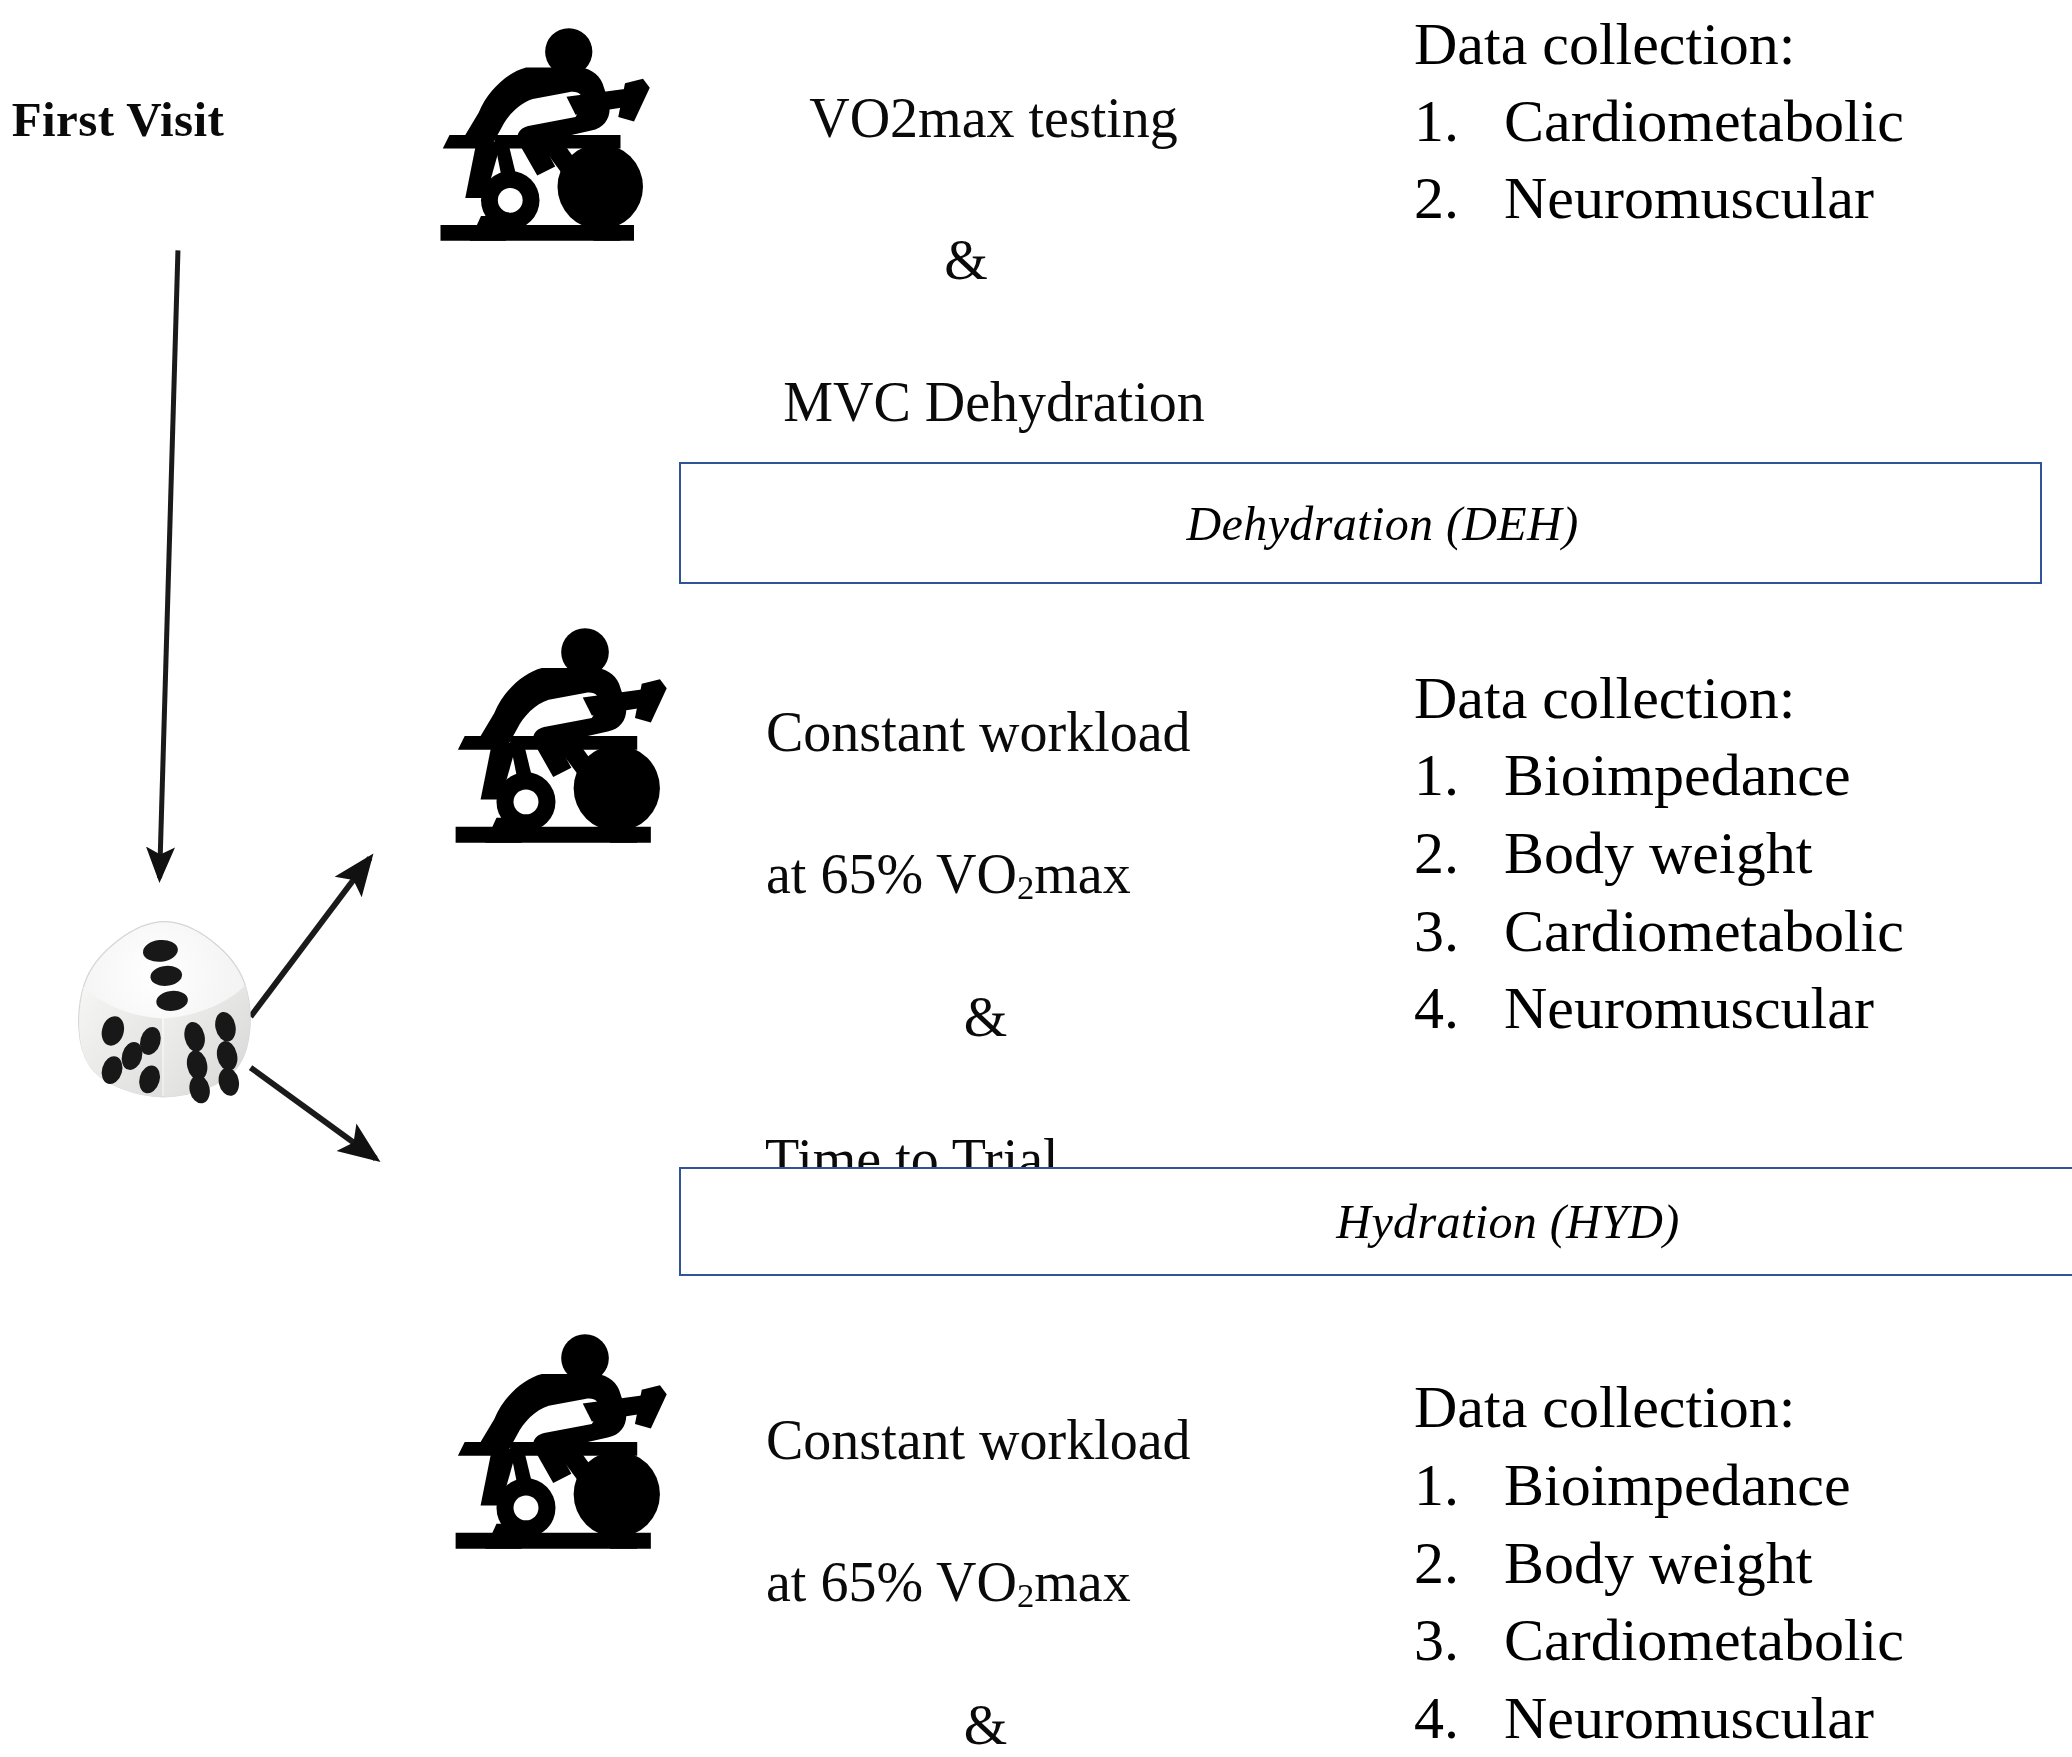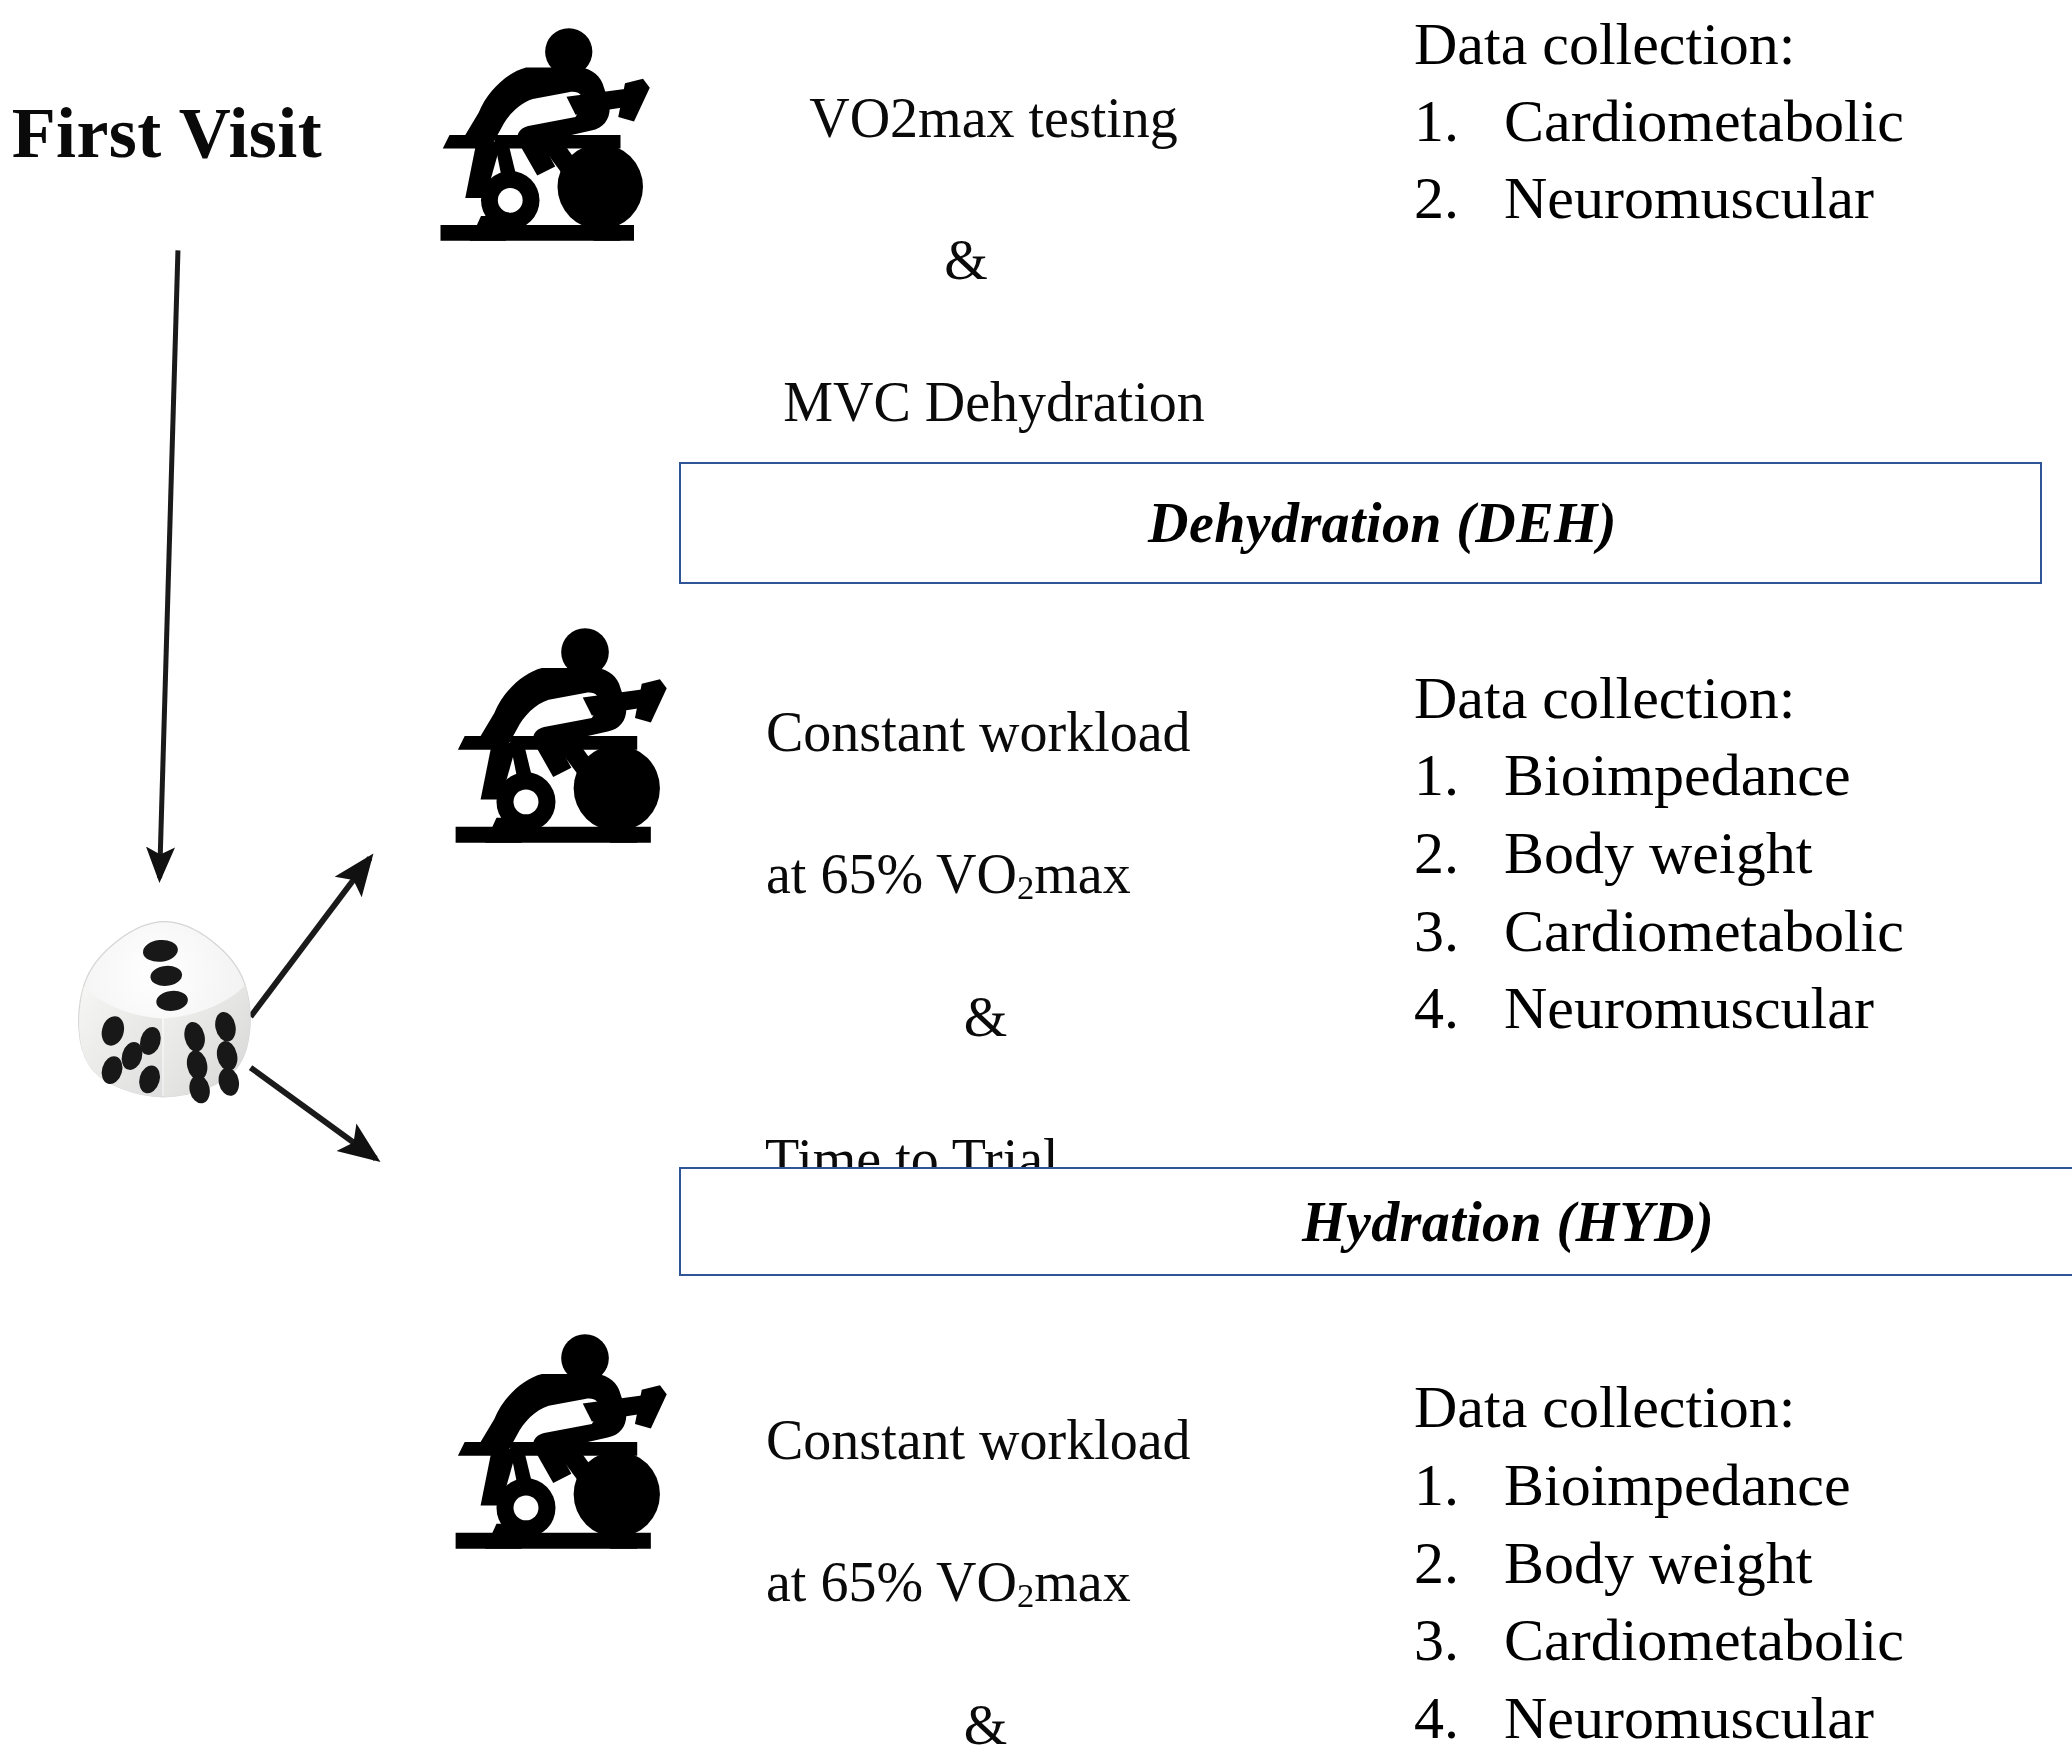--- a/index.html
+++ b/index.html
@@ -21,21 +21,21 @@
 
   
   .txt {
     position: absolute;
     color: #0a0a0a;
     line-height: 1.16;
     white-space: pre;
   }
   .first-visit {
     font-weight: bold;
-    font-size: 72px;
+    font-size: 49px;
     letter-spacing: 0.4px;
   }
   .proto-text {
     font-size: 56px;
     line-height: 1.27;
   }
   .proto-text.center { text-align: center; }
   .proto-text .amp { display: block; text-align: center; }
 
   .dc-block { font-size: 60px; }
@@ -52,23 +52,23 @@
   .cond-box {
     position: absolute;
     border: 2.5px solid #2f5597;
     background: #ffffff;
     box-sizing: border-box;
     display: flex;
     align-items: center;
     justify-content: center;
   }
   .cond-label {
-    font-weight: bold;
+    font-weight: normal;
     font-style: italic;
-    font-size: 56px;
+    font-size: 48px;
     letter-spacing: 0.4px;
     transform: translateX(22px);
     white-space: pre;
   }
 
   
   .layer {
     position: absolute;
     left: 0; top: 0;
     width: 2072px;

